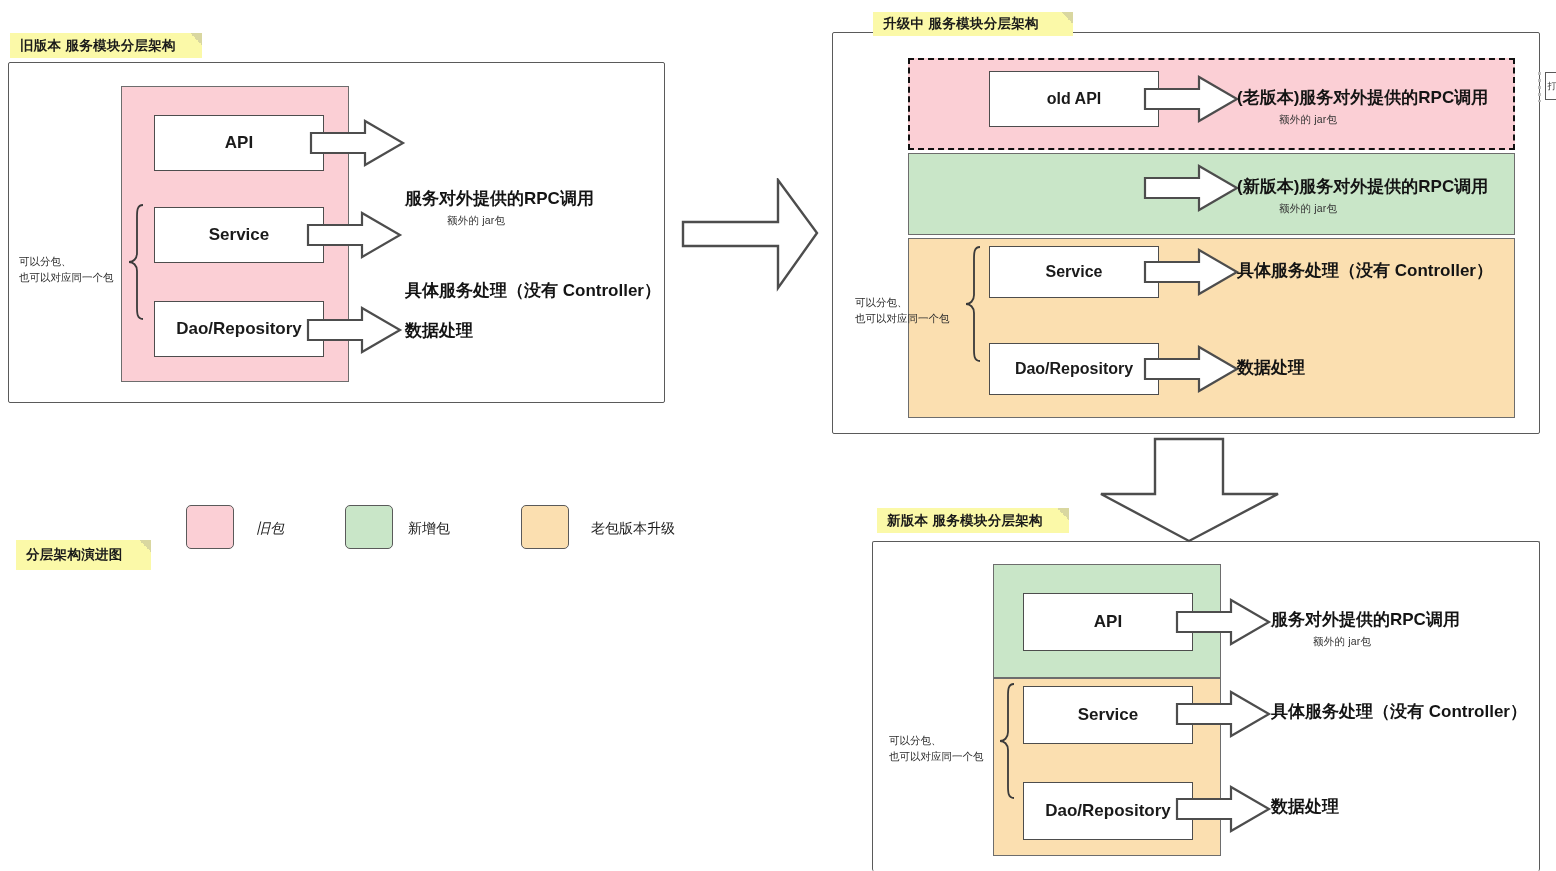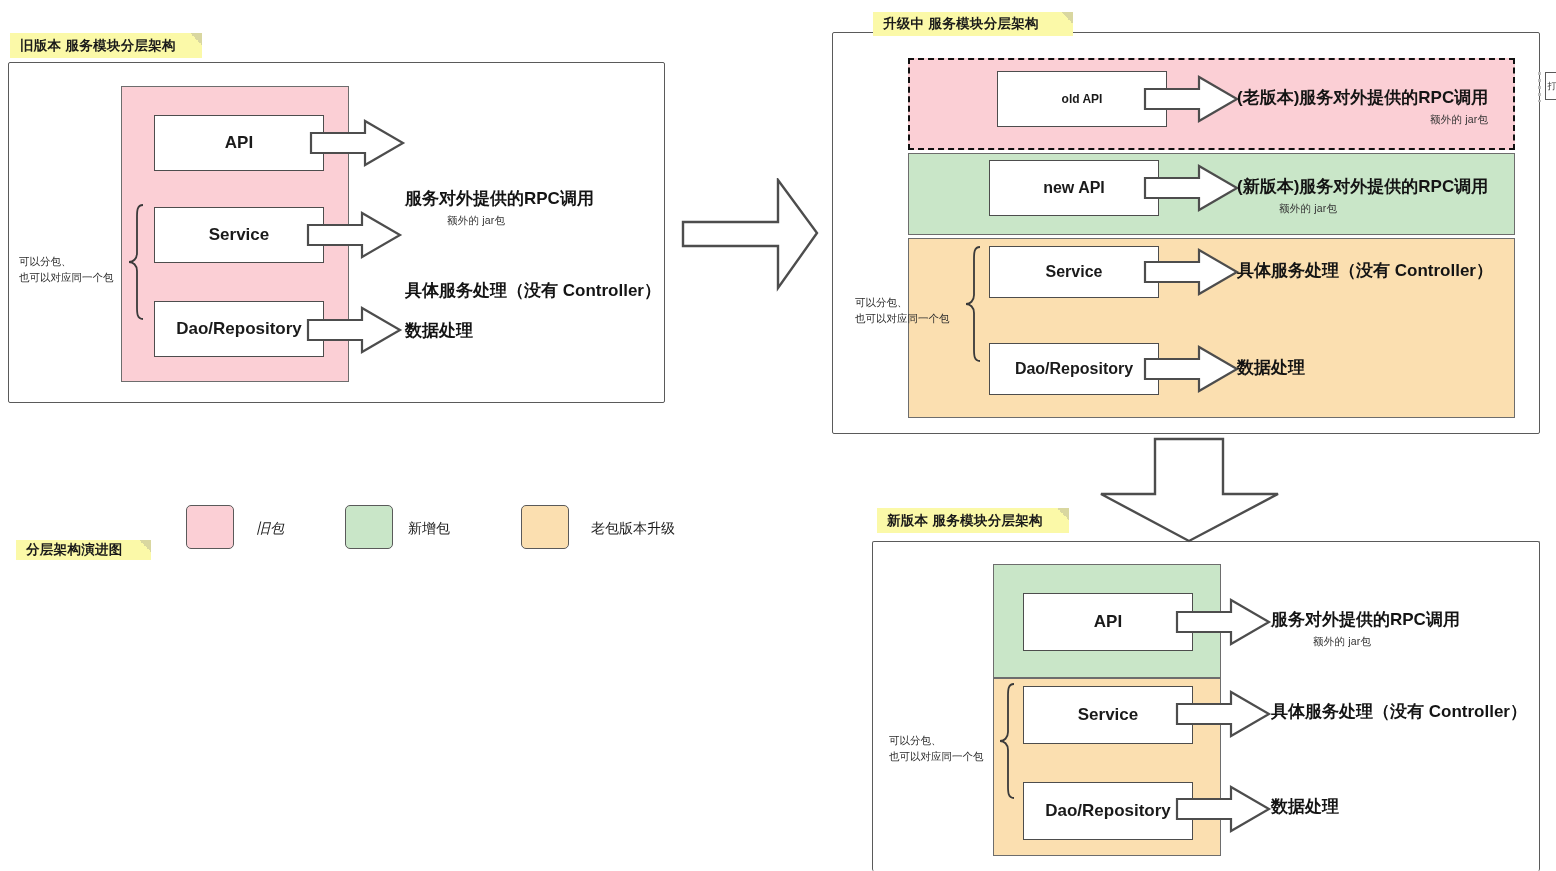--- a/index.html
+++ b/index.html
@@ -153,37 +153,34 @@
 </div>
 
 <div class="note" style="left:873px;top:12px;width:200px;height:24px;">
   <span>升级中 服务模块分层架构</span>
   <span class="fold"></span>
 </div>
 
 <div class="panel" style="left:832px;top:32px;width:708px;height:402px;">
 
   <div class="band pink-dashed" style="left:75px;top:25px;width:607px;height:92px;"></div>
-  <div class="box" style="left:164px;top:38px;width:170px;height:56px;font-size:12px;text-align:center;">
+  <div class="box" style="left:156px;top:38px;width:170px;height:56px;font-size:16px;text-align:center;">
     <span>old API</span>
   </div>
   <div class="rarrow" style="left:310px;top:42px;">
     <svg width="96" height="48" viewBox="0 0 96 48">
       <polygon points="2,14 56,14 56,2 94,24 56,46 56,34 2,34" fill="#ffffff" stroke="#4d4d4d" stroke-width="2.2" stroke-linejoin="miter"></polygon>
     </svg>
   </div>
-  <div class="deslabel" style="left:404px;top:55px;text-align:right;">
+  <div class="deslabel" style="left:404px;top:55px;">
     <div class="main">(老版本)服务对外提供的RPC调用</div>
     <div class="sub">额外的 jar包</div>
   </div>
 
   <div class="band green" style="left:75px;top:120px;width:607px;height:82px;"></div>
-  <div class="box" style="left:156px;top:127px;width:170px;height:56px;font-size:16px;">
-    <span>new API</span>
-  </div>
   <div class="rarrow" style="left:310px;top:131px;">
     <svg width="96" height="48" viewBox="0 0 96 48">
       <polygon points="2,14 56,14 56,2 94,24 56,46 56,34 2,34" fill="#ffffff" stroke="#4d4d4d" stroke-width="2.2" stroke-linejoin="miter"></polygon>
     </svg>
   </div>
   <div class="deslabel" style="left:404px;top:144px;">
     <div class="main">(新版本)服务对外提供的RPC调用</div>
     <div class="sub">额外的 jar包</div>
   </div>
 
@@ -284,21 +281,21 @@
     <svg width="20" height="118" viewBox="0 0 20 118">
       <path d="M17,2 C11,2 11,8 11,14 L11,50 C11,56 7,59 3,59 C7,59 11,62 11,68 L11,104 C11,110 11,116 17,116" fill="none" stroke="#3a3a3a" stroke-width="1.8"></path>
     </svg>
   </div>
   <div class="bracetext" style="left:16px;top:190px;width:105px;">
     <div>可以分包、</div>
     <div>也可以对应同一个包</div>
   </div>
 </div>
 
-<div class="note" style="left:16px;top:540px;width:135px;height:20px;">
+<div class="note" style="left:16px;top:540px;width:135px;height:30px;">
   <span>分层架构演进图</span>
   <span class="fold"></span>
 </div>
 
 <div class="legend-swatch" style="left:186px;top:505px;background:#FBCFD5;"></div>
 <div class="legend-label" style="left:256px;top:520px;font-style:italic;">旧包</div>
 
 <div class="legend-swatch" style="left:345px;top:505px;background:#C9E6C8;"></div>
 <div class="legend-label" style="left:408px;top:520px;font-family:Liberation Mono, monospace;">新增包</div>
 

